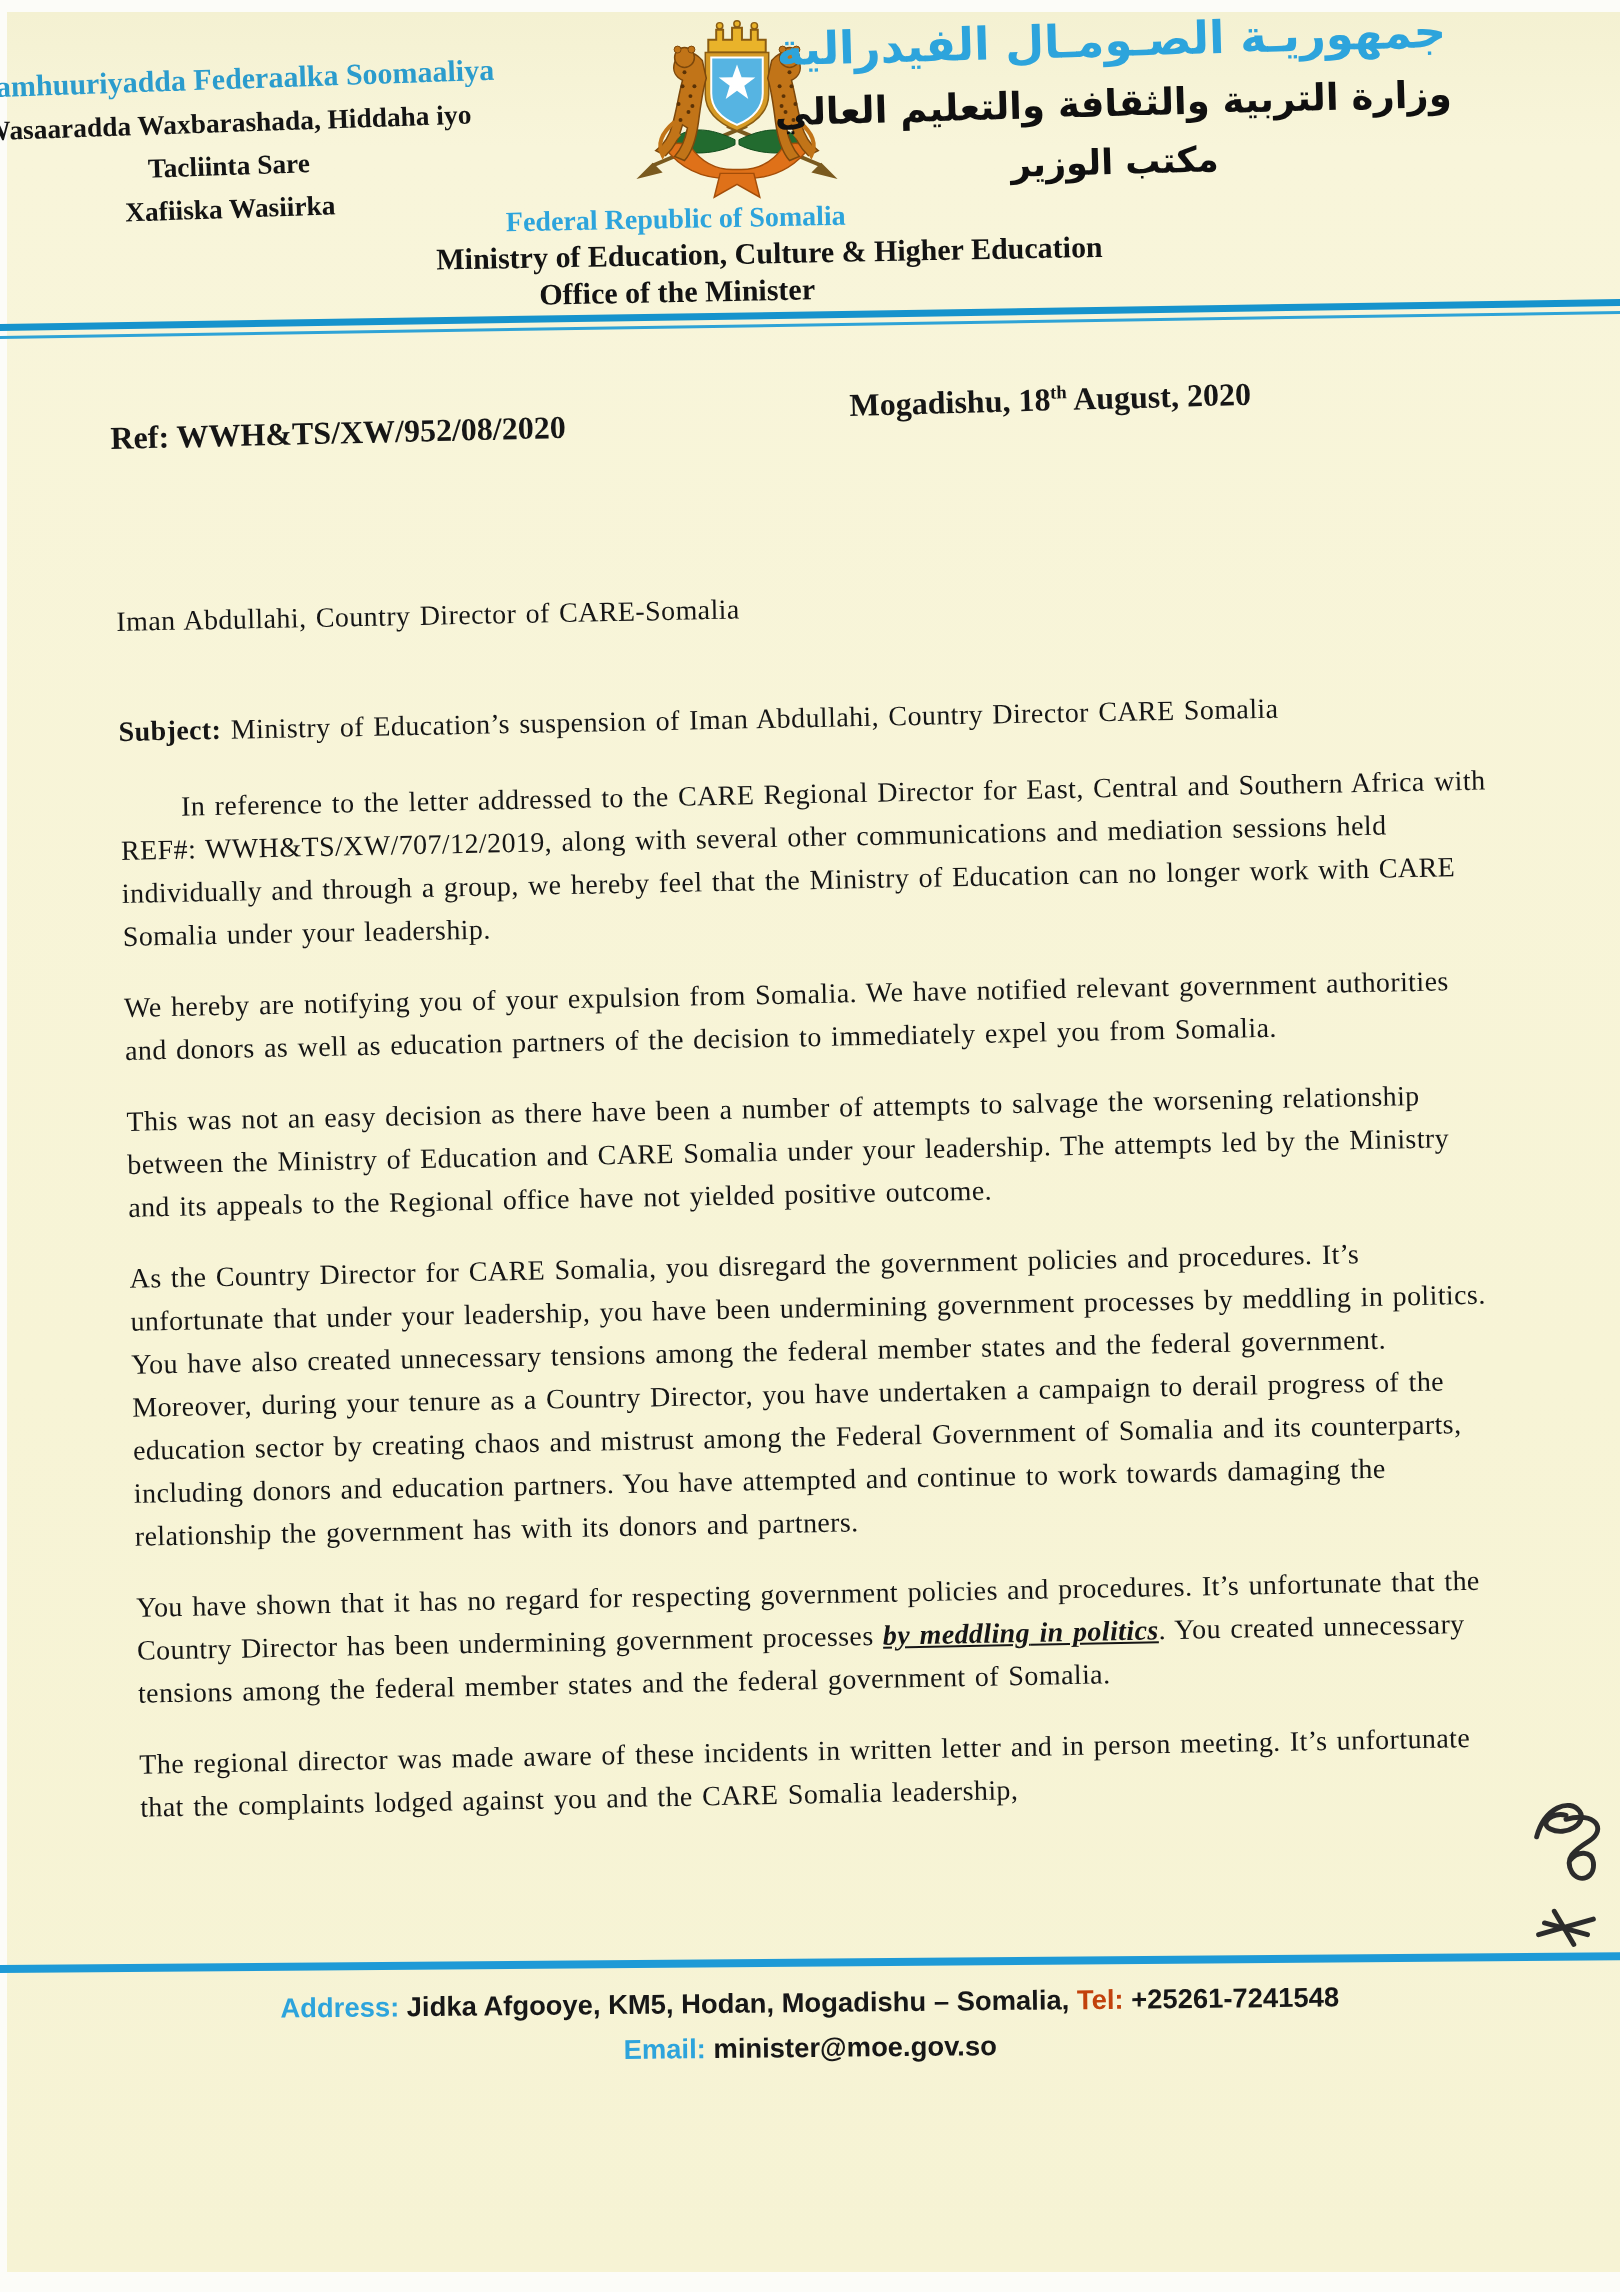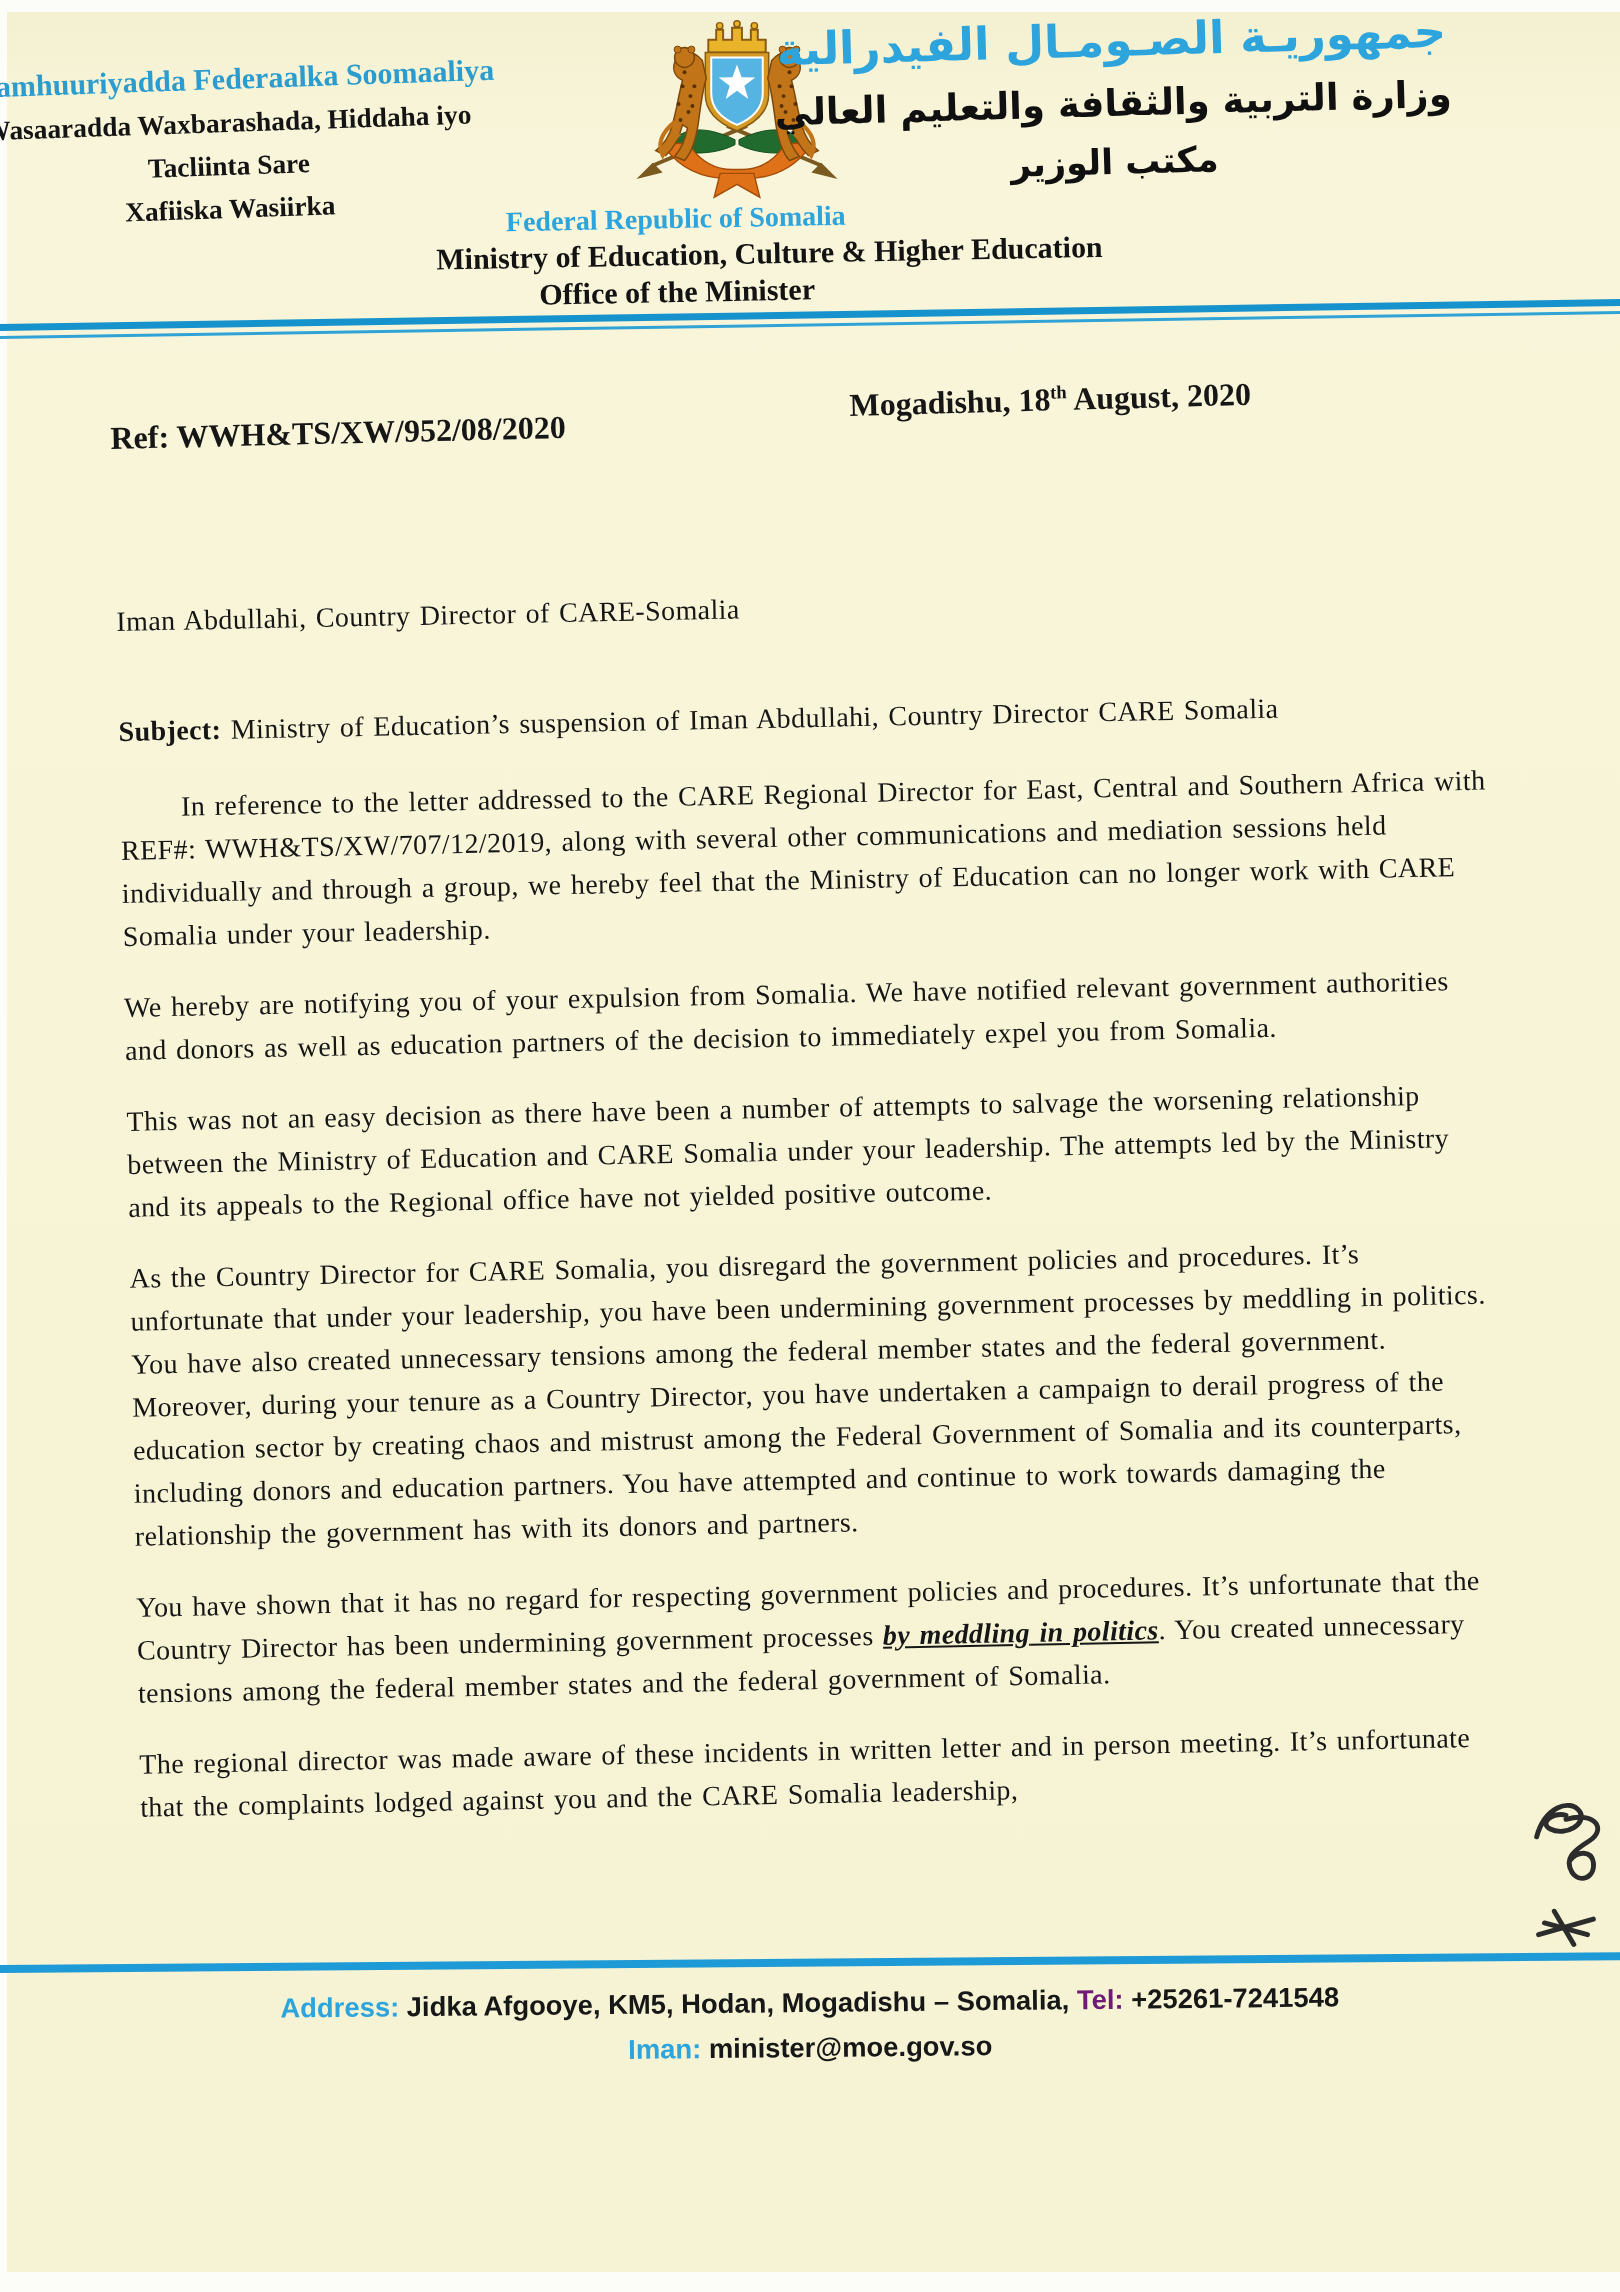--- a/index.html
+++ b/index.html
@@ -153,17 +153,17 @@
       <path d="M28,52 C36,22 62,12 72,26 C80,38 58,52 42,44 C30,38 44,26 58,30"></path>
       <path d="M58,34 C88,26 100,44 82,56 C66,66 56,74 64,88 C72,100 88,94 86,78 C84,66 70,66 62,76"></path>
       <path d="M30,152 L86,136"></path>
       <path d="M46,128 L66,162"></path>
       <path d="M36,140 L80,152"></path>
     </g>
   </svg>
 
   <div class="rule-bottom"></div>
   <div class="footer">
-    <div><span class="blue" style="color: rgb(45, 164, 220);">Address:</span><span> Jidka Afgooye, KM5, Hodan, Mogadishu – Somalia, </span><span class="blue" style="color: #701a75;">Tel:</span><span> +25261-7241548</span></div>
-    <div><span class="blue" style="color: rgb(45, 164, 220);">Iman:</span><span> minister@moe.gov.so</span></div>
+    <div><span class="blue" style="color: rgb(45, 164, 220);">Address:</span><span> Jidka Afgooye, KM5, Hodan, Mogadishu – Somalia, </span><span class="blue" style="color: #c2410c;">Tel:</span><span> +25261-7241548</span></div>
+    <div><span class="blue" style="color: rgb(45, 164, 220);">Email:</span><span> minister@moe.gov.so</span></div>
   </div>
 </div>
 
 
 </body></html>

